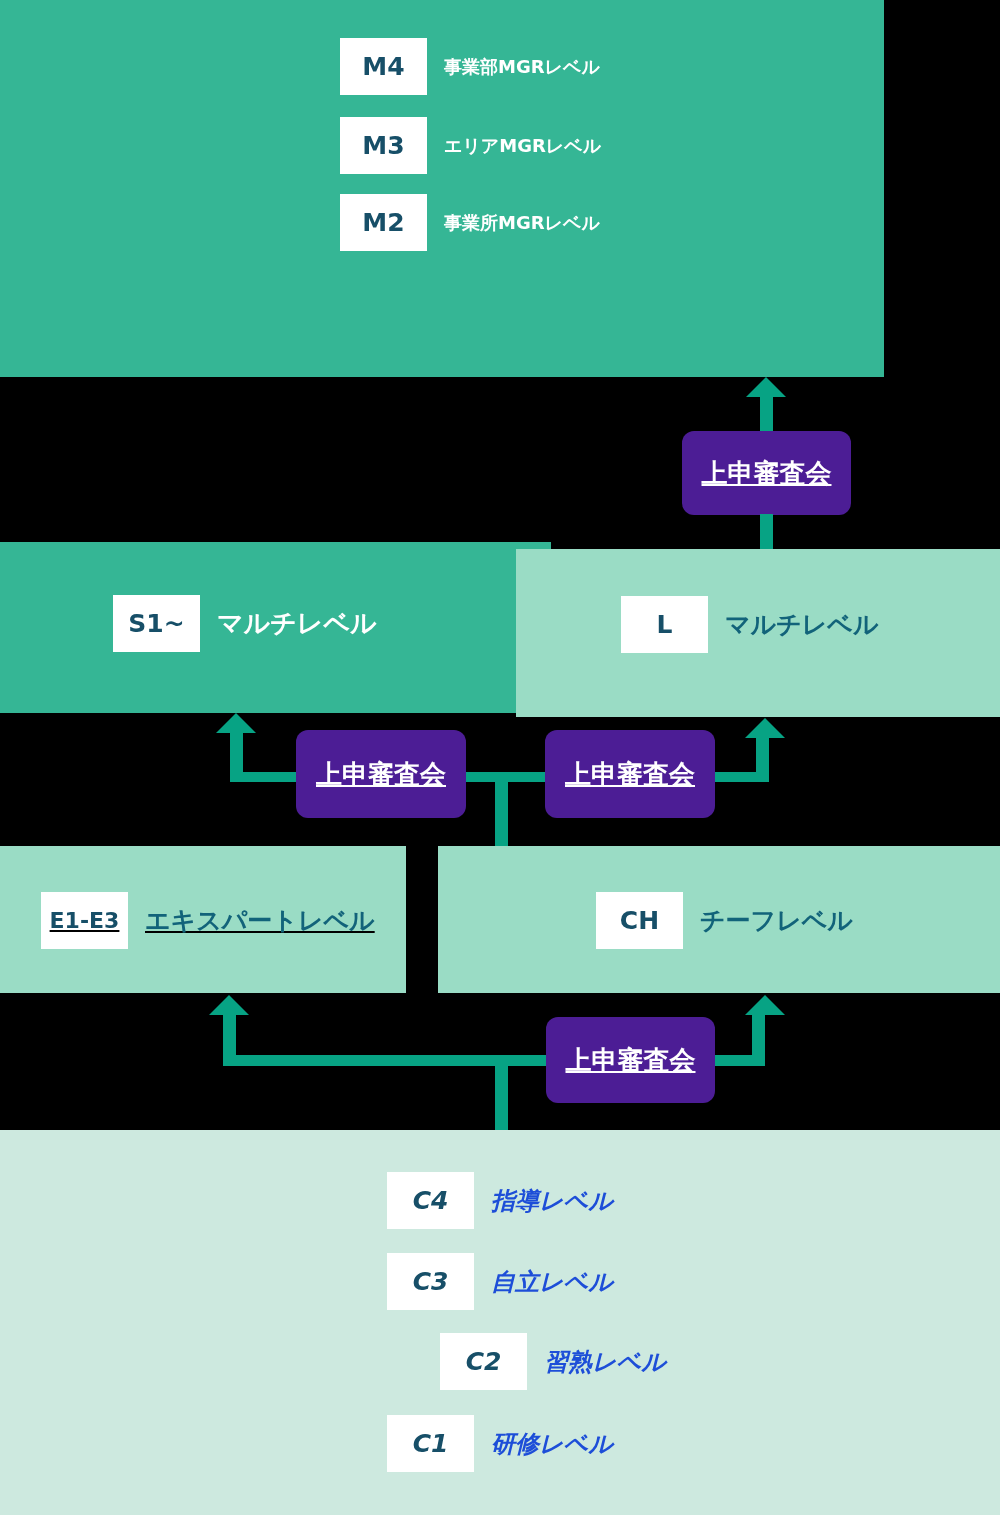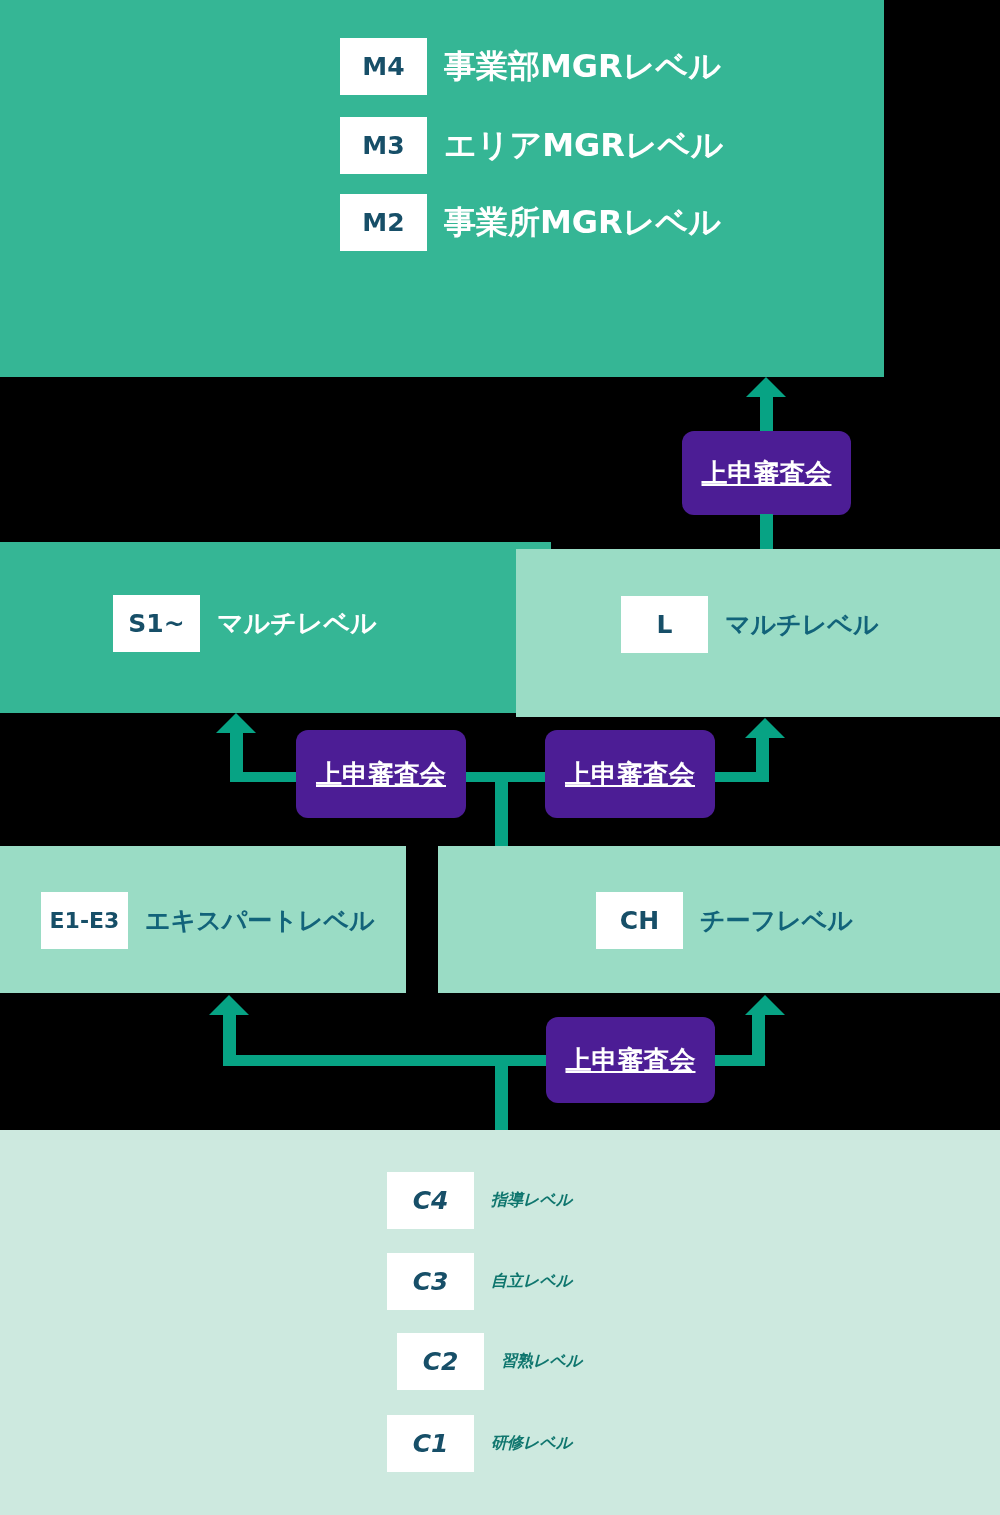--- a/index.html
+++ b/index.html
@@ -16,23 +16,23 @@
   .block-pale{background:#cde9df;}
 
   .level-row{position:absolute;display:flex;align-items:center;}
   .code-badge{
     width:87px;height:57px;background:#ffffff;
     display:flex;align-items:center;justify-content:center;
     color:#174f68;font-weight:bold;font-size:25px;
     flex:0 0 87px;
   }
   .row-label{margin-left:17px;font-weight:bold;}
-  .label-white{color:#ffffff;font-size:32px;}
+  .label-white{color:#ffffff;font-size:18px;}
   .label-dark{color:#12637a;font-size:25px;}
-  .label-dark-sm{color:#0f766e;font-size:16px;}
+  .label-dark-sm{color:#1d4ed8;font-size:24px;}
 
   .review-badge{
     position:absolute;background:#4c1d95;border-radius:12px;
     display:flex;align-items:center;justify-content:center;
     color:#ffffff;font-weight:bold;font-size:26px;text-decoration:underline;
   }
   .line{position:absolute;background:#07a384;}
   .arrow-head{
     position:absolute;width:0;height:0;
     border-left:20px solid transparent;
@@ -83,21 +83,21 @@
   <div class="line" style="left:230px;top:772px;width:70px;height:10px;"></div>
   <div class="review-badge" style="left:296px;top:730px;width:170px;height:88px;">上申審査会</div>
   <div class="line" style="left:466px;top:772px;width:79px;height:10px;"></div>
   <div class="line" style="left:495px;top:777px;width:13px;height:70px;"></div>
   <div class="review-badge" style="left:545px;top:730px;width:170px;height:88px;">上申審査会</div>
   <div class="line" style="left:715px;top:772px;width:54px;height:10px;"></div>
   <div class="line" style="left:756px;top:734px;width:13px;height:48px;"></div>
   <div class="arrow-head" style="left:745px;top:718px;"></div>
 
   <div class="block block-light" style="left:0;top:846px;width:406px;height:147px;">
-    <div class="level-row" style="left:41px;top:46px;">
+    <div class="level-row" style="left:41px;top:46px;text-decoration:underline;">
       <div class="code-badge" style="font-size:22px;">E1-E3</div>
       <div class="row-label label-dark">エキスパートレベル</div>
     </div>
   </div>
   <div class="block block-light" style="left:438px;top:846px;width:562px;height:147px;">
     <div class="level-row" style="left:158px;top:46px;">
       <div class="code-badge">CH</div>
       <div class="row-label label-dark">チーフレベル</div>
     </div>
   </div>
@@ -112,21 +112,21 @@
 
   <div class="block block-pale" style="left:0;top:1130px;width:1000px;height:385px;font-style:italic;">
     <div class="level-row" style="left:387px;top:42px;">
       <div class="code-badge">C4</div>
       <div class="row-label label-dark-sm">指導レベル</div>
     </div>
     <div class="level-row" style="left:387px;top:123px;">
       <div class="code-badge">C3</div>
       <div class="row-label label-dark-sm">自立レベル</div>
     </div>
-    <div class="level-row" style="left:366px;top:203px;padding-left:31px;">
+    <div class="level-row" style="left:409px;top:203px;padding-left:31px;">
       <div class="code-badge">C2</div>
       <div class="row-label label-dark-sm">習熟レベル</div>
     </div>
     <div class="level-row" style="left:387px;top:285px;">
       <div class="code-badge">C1</div>
       <div class="row-label label-dark-sm">研修レベル</div>
     </div>
   </div>
 
 </div>

